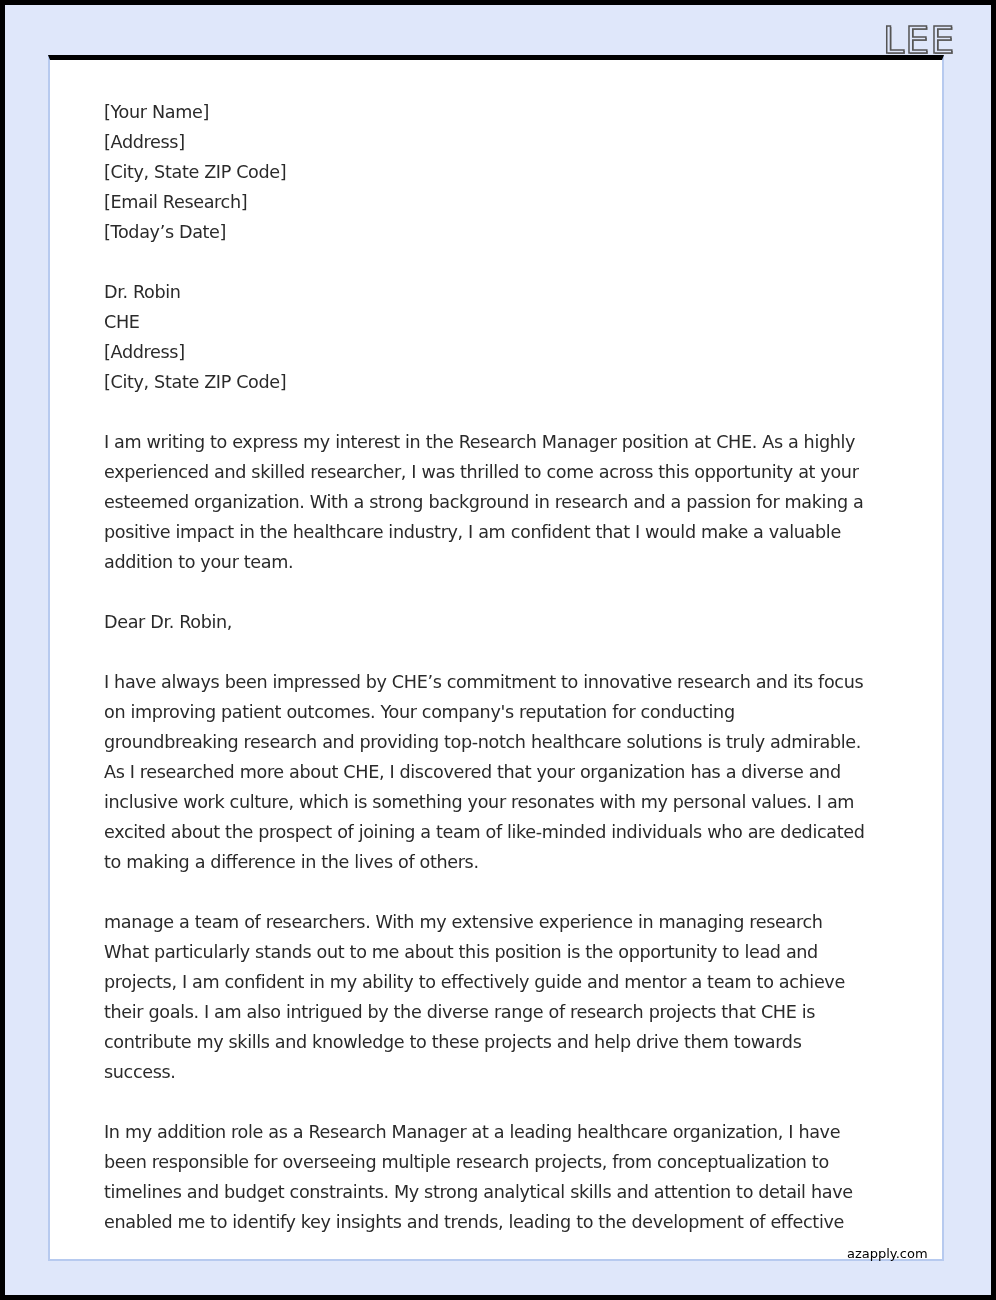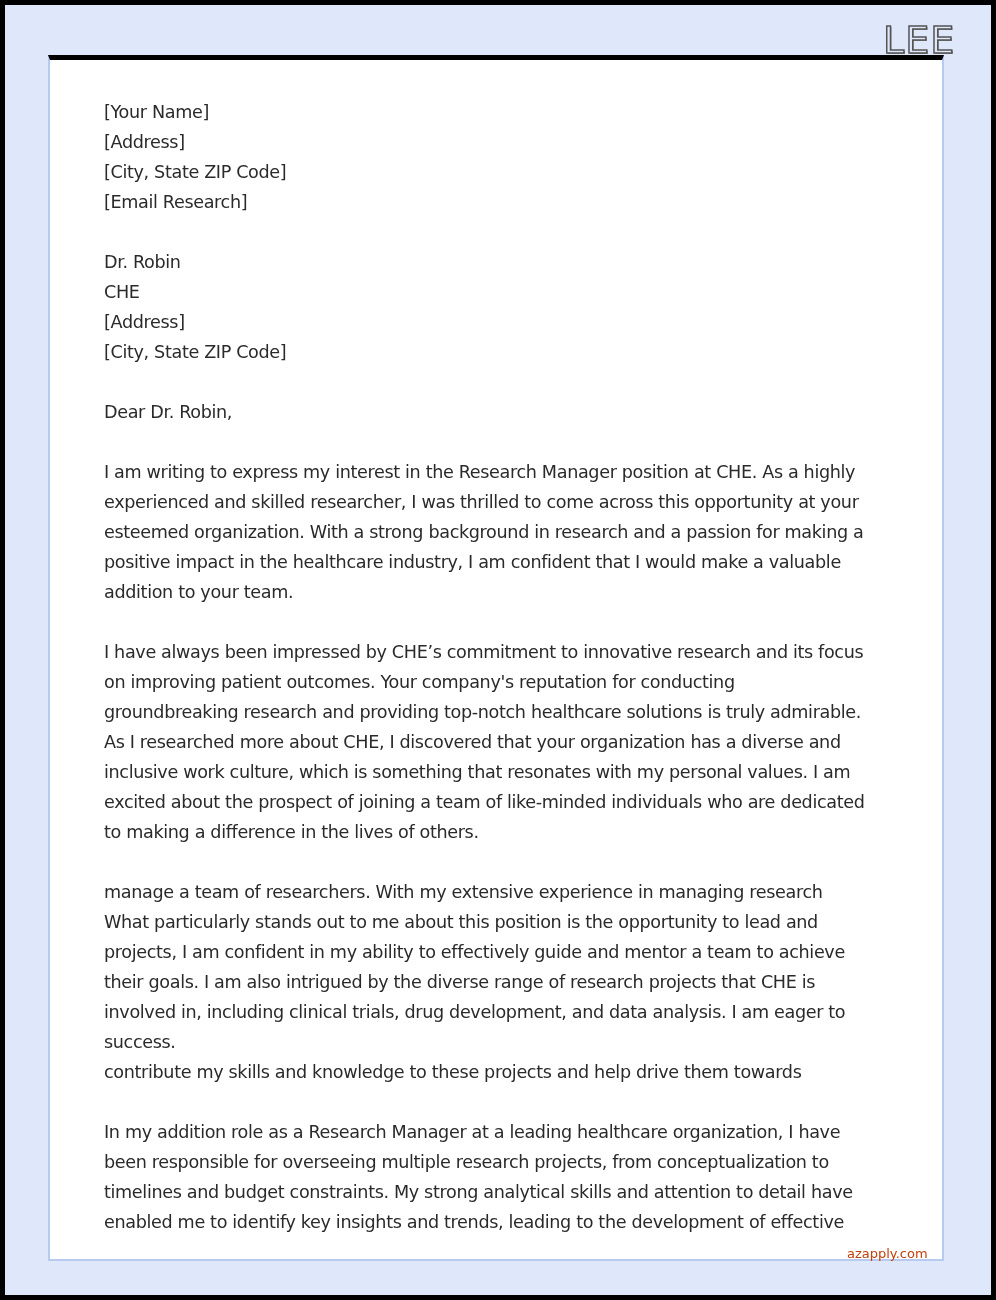--- a/index.html
+++ b/index.html
@@ -30,77 +30,77 @@
   .content {
     position: absolute; left: 95px; top: 92px; width: 800px;
     font-family: "DejaVu Sans", sans-serif;
     font-size: 17.6px; line-height: 30px; color: #2a2a2a;
     letter-spacing: -0.35px;
   }
   .block { margin: 0 0 30px 4px; }
   .line { display: block; white-space: nowrap; height: 30px; }
   .footer-brand {
     position: absolute; left: 842px; top: 1240px;
-    font-size: 13px; color: #c2410c; line-height: 18px;
+    font-size: 13px; color: #000000; line-height: 18px;
     font-family: "DejaVu Sans", sans-serif;
   }
 </style>
 </head>
 <body>
 
 <div class="frame">
   <div class="logo">LEE</div>
 
   <div class="page"></div>
 
   <div class="content">
     <div class="block">
       <span class="line">[Your Name]</span>
       <span class="line">[Address]</span>
       <span class="line">[City, State ZIP Code]</span>
       <span class="line">[Email Research]</span>
+      <span class="line">[Today’s Date]</span>
     </div>
 
     <div class="block">
       <span class="line">Dr. Robin</span>
       <span class="line">CHE</span>
       <span class="line">[Address]</span>
       <span class="line">[City, State ZIP Code]</span>
-    </div>
-
-    <div class="block">
-      <span class="line">Dear Dr. Robin,</span>
     </div>
 
     <div class="block">
       <span class="line">I am writing to express my interest in the Research Manager position at CHE. As a highly</span>
       <span class="line">experienced and skilled researcher, I was thrilled to come across this opportunity at your</span>
       <span class="line">esteemed organization. With a strong background in research and a passion for making a</span>
       <span class="line">positive impact in the healthcare industry, I am confident that I would make a valuable</span>
       <span class="line">addition to your team.</span>
     </div>
 
     <div class="block">
+      <span class="line">Dear Dr. Robin,</span>
+    </div>
+
+    <div class="block">
       <span class="line">I have always been impressed by CHE’s commitment to innovative research and its focus</span>
       <span class="line">on improving patient outcomes. Your company's reputation for conducting</span>
       <span class="line">groundbreaking research and providing top-notch healthcare solutions is truly admirable.</span>
       <span class="line">As I researched more about CHE, I discovered that your organization has a diverse and</span>
-      <span class="line">inclusive work culture, which is something that resonates with my personal values. I am</span>
+      <span class="line">inclusive work culture, which is something your resonates with my personal values. I am</span>
       <span class="line">excited about the prospect of joining a team of like-minded individuals who are dedicated</span>
       <span class="line">to making a difference in the lives of others.</span>
     </div>
 
     <div class="block">
       <span class="line">manage a team of researchers. With my extensive experience in managing research</span>
       <span class="line">What particularly stands out to me about this position is the opportunity to lead and</span>
       <span class="line">projects, I am confident in my ability to effectively guide and mentor a team to achieve</span>
       <span class="line">their goals. I am also intrigued by the diverse range of research projects that CHE is</span>
-      <span class="line">involved in, including clinical trials, drug development, and data analysis. I am eager to</span>
+      <span class="line">contribute my skills and knowledge to these projects and help drive them towards</span>
       <span class="line">success.</span>
-      <span class="line">contribute my skills and knowledge to these projects and help drive them towards</span>
     </div>
 
     <div class="block">
       <span class="line">In my addition role as a Research Manager at a leading healthcare organization, I have</span>
       <span class="line">been responsible for overseeing multiple research projects, from conceptualization to</span>
       <span class="line">timelines and budget constraints. My strong analytical skills and attention to detail have</span>
       <span class="line">enabled me to identify key insights and trends, leading to the development of effective</span>
     </div>
   </div>
 

